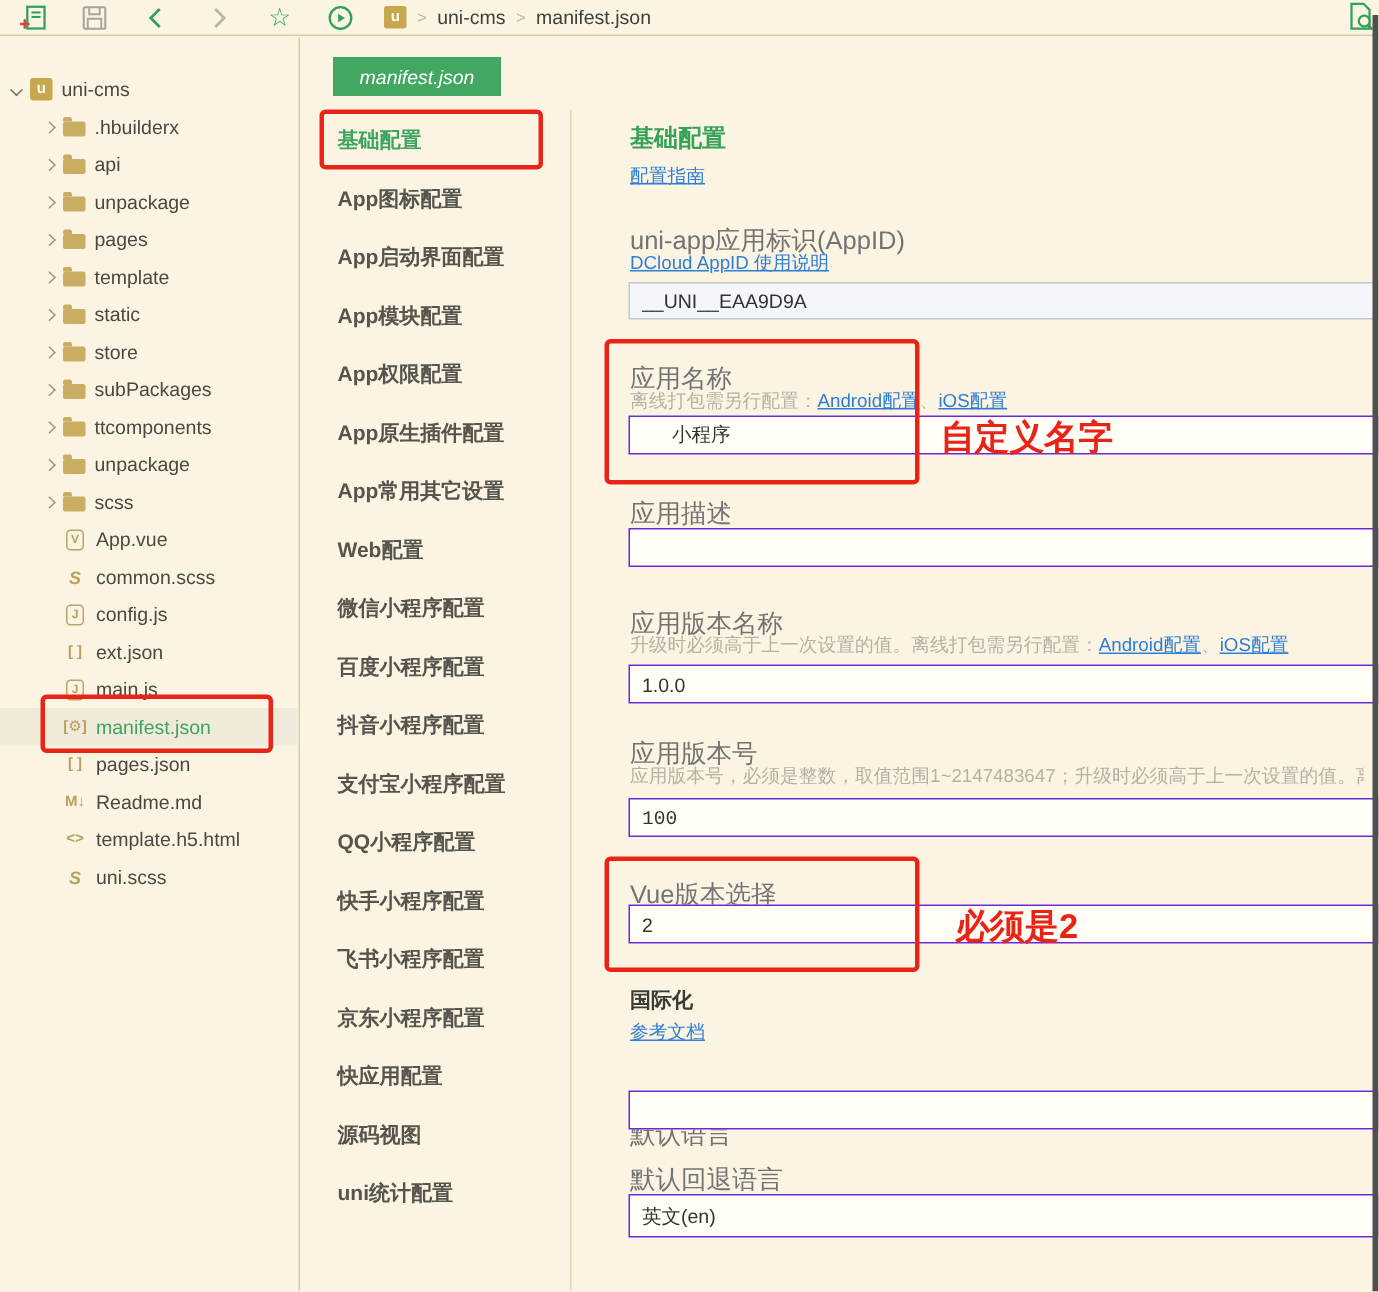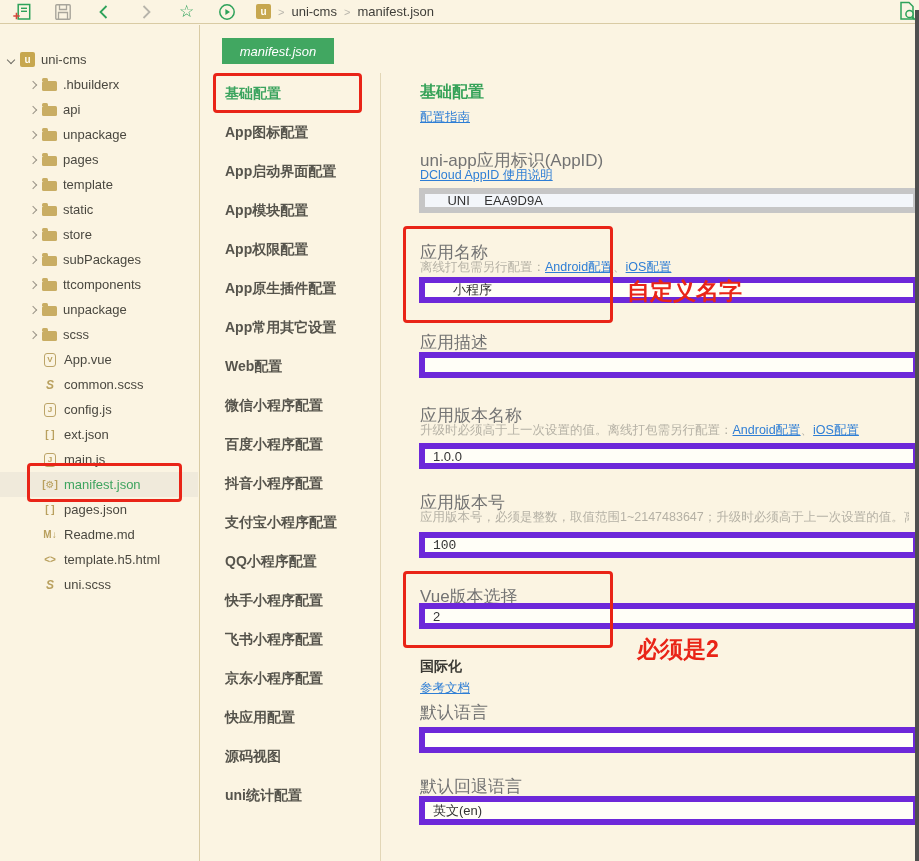--- a/index.html
+++ b/index.html
@@ -45,21 +45,21 @@
   .mitem.active { color:#3CA45F; }
   
   .content { position:absolute; top:25px; left:380px; right:0; bottom:0; background:#FBF4E2; }
   .content-divider { position:absolute; left:0; top:48px; bottom:0; width:1px; background:#E2D6B6; }
   .abs { position:absolute; }
   .h-green { left:40px; font-size:16px; font-weight:bold; color:#36A258; }
   .h-dark { left:40px; font-size:14px; font-weight:bold; color:#3B3A35; }
   .flabel { left:40px; font-size:17px; color:#737373;text-align:right; }
   .fhint { left:40px; right:10px; font-size:12.5px; color:#B5B1A5; white-space:nowrap; overflow:hidden; }
   a.lnk { color:#2E7ED5; text-decoration:underline; font-size:12.5px; cursor:pointer; }
-  .finput { left:39px; right:0; height:26px; border:6px solid #6d28d9; background:#FFFEF7; font-size:13px; color:#333; padding:0 8px; font-family:"Liberation Sans", sans-serif; outline:none; }
+  .finput { left:39px; right:0; height:26px; border:1px solid #6d28d9; background:#FFFEF7; font-size:13px; color:#333; padding:0 8px; font-family:"Liberation Sans", sans-serif; outline:none; }
   .finput.gray { background:#F3F6FA; border-color:#C6C6C6; height:25px; }
   
   .red-box { position:absolute; border:3px solid #E92417; border-radius:4px; z-index:8; pointer-events:none; }
   .red-note { position:absolute; color:#E92417; font-size:23px; font-weight:600; z-index:8; white-space:nowrap; }
 </style>
 </head>
 <body>
 
 <div class="toolbar">
   <span class="ti" style="left:13px">
@@ -282,25 +282,25 @@
   <div class="abs flabel" style="top:466px">应用版本号</div>
   <div class="abs fhint" style="top:484px">应用版本号，必须是整数，取值范围1~2147483647；升级时必须高于上一次设置的值。离线打</div>
   <input class="abs finput" style="top: 507px; font-family: Liberation Mono, monospace;" value="100">
 
   <div class="abs flabel" style="top:560px">Vue版本选择</div>
   <input class="abs finput" style="top: 578px;" value="2">
 
   <div class="abs h-dark" style="top:633px">国际化</div>
   <a class="lnk abs" style="left:40px; top:655px">参考文档</a>
 
-  <div class="abs flabel" style="top:676px">默认语言</div>
+  <div class="abs flabel" style="top:720px">默认语言</div>
   <input class="abs finput" style="top: 702px;">
 
   <div class="abs flabel" style="top:750px">默认回退语言</div>
   <input class="abs finput" style="top: 771px; height: 29px;" value="英文(en)">
 
   <div class="red-box" style="left:23px; top:201px; width:210px; height:97px;"></div>
   <div class="red-note" style="left:247px; top:251px;">自定义名字</div>
   <div class="red-box" style="left:23px; top:546px; width:210px; height:77px;"></div>
-  <div class="red-note" style="left:257px; top:577px;margin-top:32px;">必须是2</div>
+  <div class="red-note" style="left:257px; top:577px;">必须是2</div>
 </div>
 
 <div class="edge-strip"></div>
 
 </body></html>

